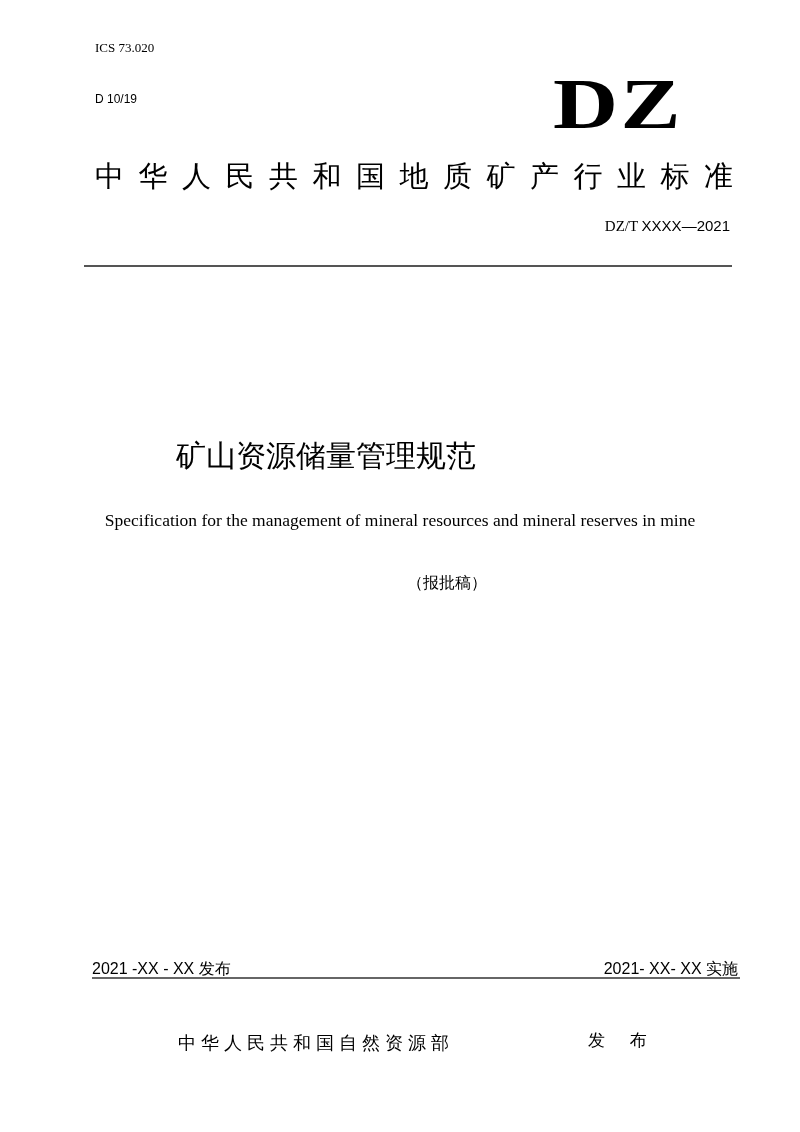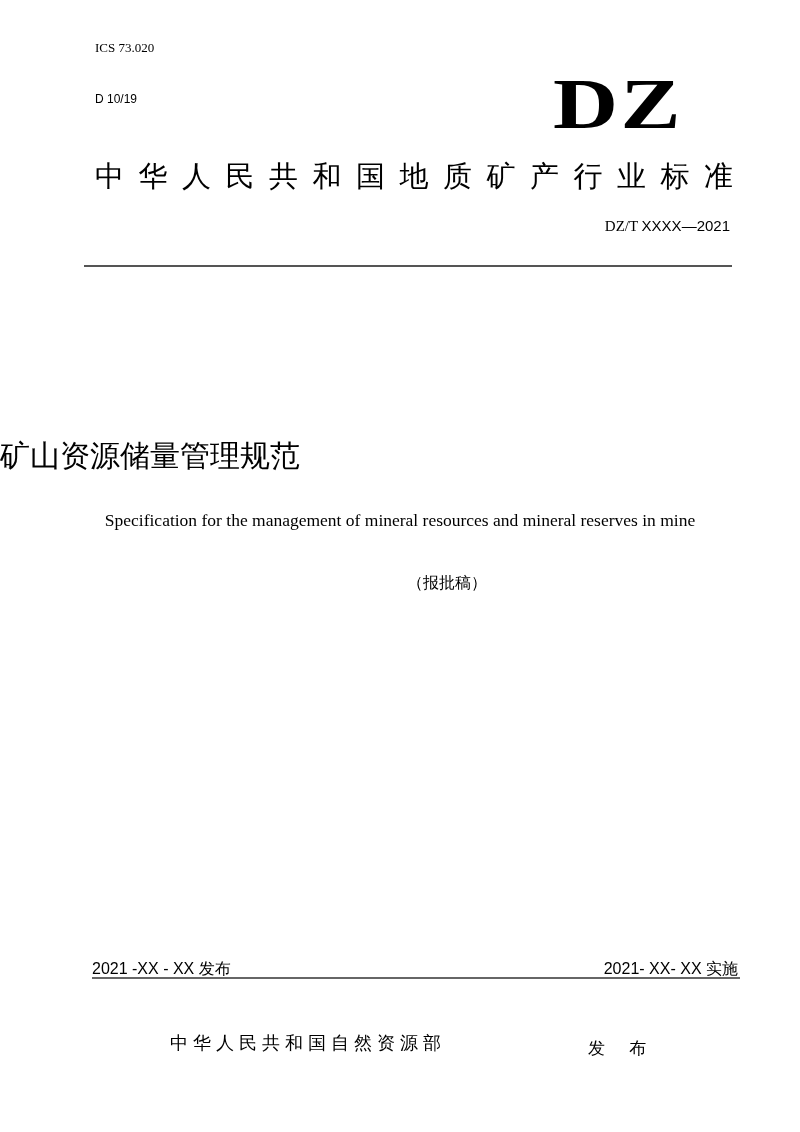--- a/index.html
+++ b/index.html
@@ -6,28 +6,28 @@
   body { width: 800px; height: 1132px; position: relative; overflow: hidden; color: #000; }
   .abs { position: absolute; white-space: nowrap; }
   .ics { left: 95px; top: 40px; font-family: Liberation Serif, serif; font-size: 13px; line-height: 16px; }
   .ccs { left: 95px; top: 63px; font-family: "Liberation Sans", sans-serif; font-size: 12px; line-height: 16px; margin-top: 28px; }
   .logo { left: 553px; top: 68px; font-family: "Liberation Serif", serif; font-weight: bold; font-size: 72px; line-height: 72px; letter-spacing: 2px; transform: scaleX(1.25); transform-origin: left top; }
   .std-cat { left: 95px; top: 156px; width: 638px; font-family: "DejaVu Sans", sans-serif; font-size: 29px; line-height: 40px; display: flex; justify-content: space-between; }
   .std-cat span { display: inline-block; }
   .std-num { right: 70px; top: 216px; font-family: "Liberation Serif", serif; font-size: 15px; line-height: 20px; }
   .std-num .mono { font-family: "Liberation Sans", sans-serif; }
   .rule-top { left: 84px; top: 265px; width: 648px; height: 2px; background: #555; }
-  .title-cn { left: 0; width: 652px; top: 434px; font-family: "DejaVu Sans", sans-serif; font-size: 30px; line-height: 44px; }
+  .title-cn { left: 0; width: 652px; top: 434px; text-align: center; font-family: "DejaVu Sans", sans-serif; font-size: 30px; line-height: 44px; }
   .title-en { left: 0; width: 800px; top: 508px; text-align: center; font-family: "Liberation Serif", serif; font-size: 17.5px; line-height: 24px; }
   .draft { left: 0; width: 800px; top: 571px; text-align: center; font-family: "DejaVu Sans", sans-serif; font-size: 16px; line-height: 24px; padding-left: 47px; }
   .issue-date { left: 92px; top: 958px; font-family: "Liberation Sans", sans-serif; font-size: 16px; line-height: 22px; }
   .impl-date { right: 62px; top: 958px; font-family: "Liberation Sans", sans-serif; font-size: 16px; line-height: 22px; }
   .rule-bottom { left: 92px; top: 977px; width: 648px; height: 2px; background: #666; }
-  .issuer { left: 170px; top: 1030px; font-family: "DejaVu Sans", sans-serif; font-size: 18px; line-height: 26px; letter-spacing: 5px; }
-  .issue-label { left: 588px; top: 1028px; font-family: Liberation Serif, serif; font-size: 17px; line-height: 26px; letter-spacing: 10px; margin-top: 8px; }
+  .issuer { left: 178px; top: 1030px; font-family: "DejaVu Sans", sans-serif; font-size: 18px; line-height: 26px; letter-spacing: 5px; }
+  .issue-label { left: 588px; top: 1028px; font-family: Liberation Sans, sans-serif; font-size: 17px; line-height: 26px; letter-spacing: 10px; }
 </style>
 </head>
 <body>
 
 <div class="abs ics">ICS 73.020</div>
 <div class="abs ccs">D 10/19</div>
 <div class="abs logo">DZ</div>
 
 <div class="abs std-cat">
   <span>中</span>

